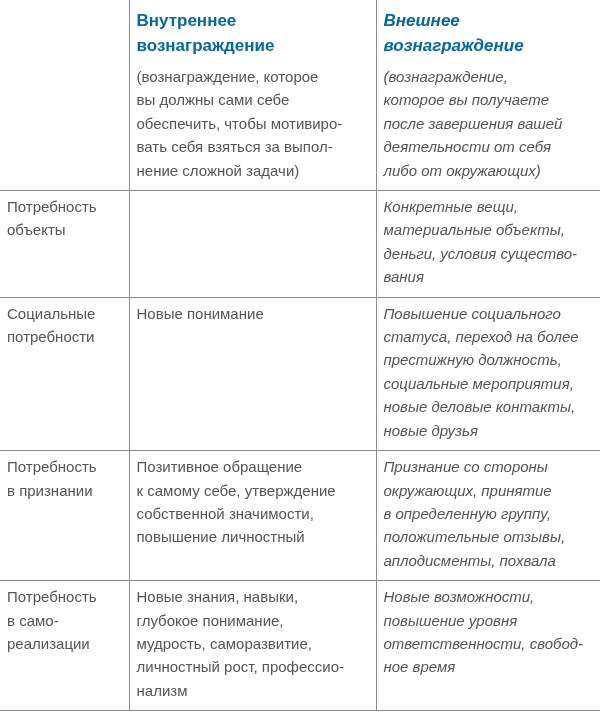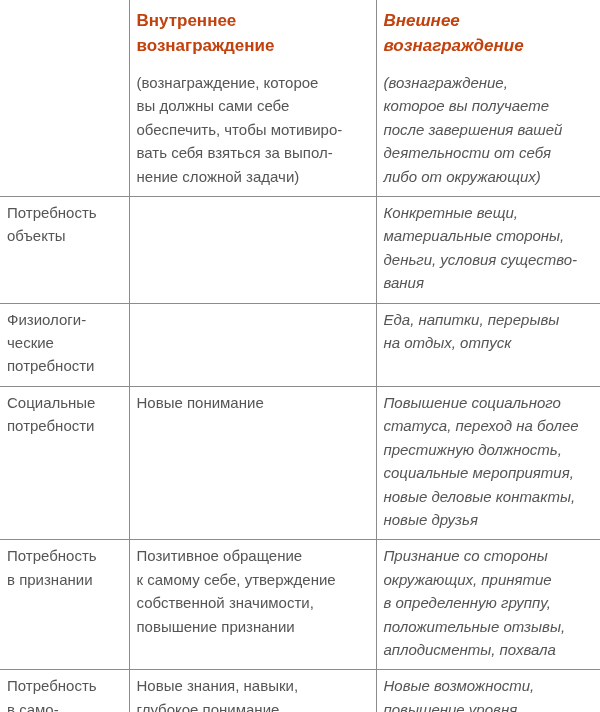--- a/index.html
+++ b/index.html
@@ -3,22 +3,22 @@
 <meta charset="utf-8">
 <style>
   html, body { margin: 0; padding: 0; background: #ffffff; }
   body { width: 600px; height: 712px; overflow: hidden; font-family: "Liberation Sans", sans-serif; color: #555555; }
   table { border-collapse: collapse; position: absolute; left: 0; top: 0; width: 600px; table-layout: fixed; }
   td, th { border: 1.5px solid #8c8c8c; vertical-align: top; text-align: left; font-size: 15px; line-height: 23.4px; padding: 4px 8px 8px 7px; font-weight: normal; }
   tr > :first-child { border-left: none; }
   tr > :last-child { border-right: none; font-style: italic; }
   tr:first-child > * { border-top: none; }
   col.c1 { width: 129px; } col.c2 { width: 247px; } col.c3 { width: 224px; }
-  .h-title { font-weight: bold; font-size: 17px; line-height: 25px; color: #c2410c; display: block; }
-  .h-sub { display: block; margin-top: 13px; }
+  .h-title { font-weight: bold; font-size: 17px; line-height: 25px; color: #0369a1; display: block; }
+  .h-sub { display: block; margin-top: 7px; }
   th { padding-top: 8px; }
   .pre { white-space: pre-line; }
 </style>
 </head>
 <body>
 
 <table>
   <colgroup>
       <col class="c1">
       <col class="c2">
@@ -44,50 +44,42 @@
 после завершения вашей
 деятельности от себя
 либо от окружающих)</span>
     </th>
   </tr>
   <tr style="height:97px">
     <td class="pre">Потребность
 объекты</td>
     <td class="pre"></td>
     <td class="pre">Конкретные вещи,
-материальные стороны,
+материальные объекты,
 деньги, условия существо-
 вания</td>
-  </tr>
-  <tr style="height:67px">
-    <td class="pre">Физиологи-
-ческие
-потребности</td>
-    <td class="pre"></td>
-    <td class="pre">Еда, напитки, перерывы
-на отдых, отпуск</td>
   </tr>
   <tr style="height:142px">
     <td class="pre">Социальные
 потребности</td>
     <td class="pre">Новые понимание</td>
     <td class="pre">Повышение социального
 статуса, переход на более
 престижную должность,
 социальные мероприятия,
 новые деловые контакты,
 новые друзья</td>
   </tr>
   <tr style="height:115px">
     <td class="pre">Потребность
 в признании</td>
     <td class="pre">Позитивное обращение
 к самому себе, утверждение
 собственной значимости,
-повышение признании</td>
+повышение личностный</td>
     <td class="pre">Признание со стороны
 окружающих, принятие
 в определенную группу,
 положительные отзывы,
 аплодисменты, похвала</td>
   </tr>
   <tr style="height:118px">
     <td class="pre">Потребность
 в само-
 реализации</td>

